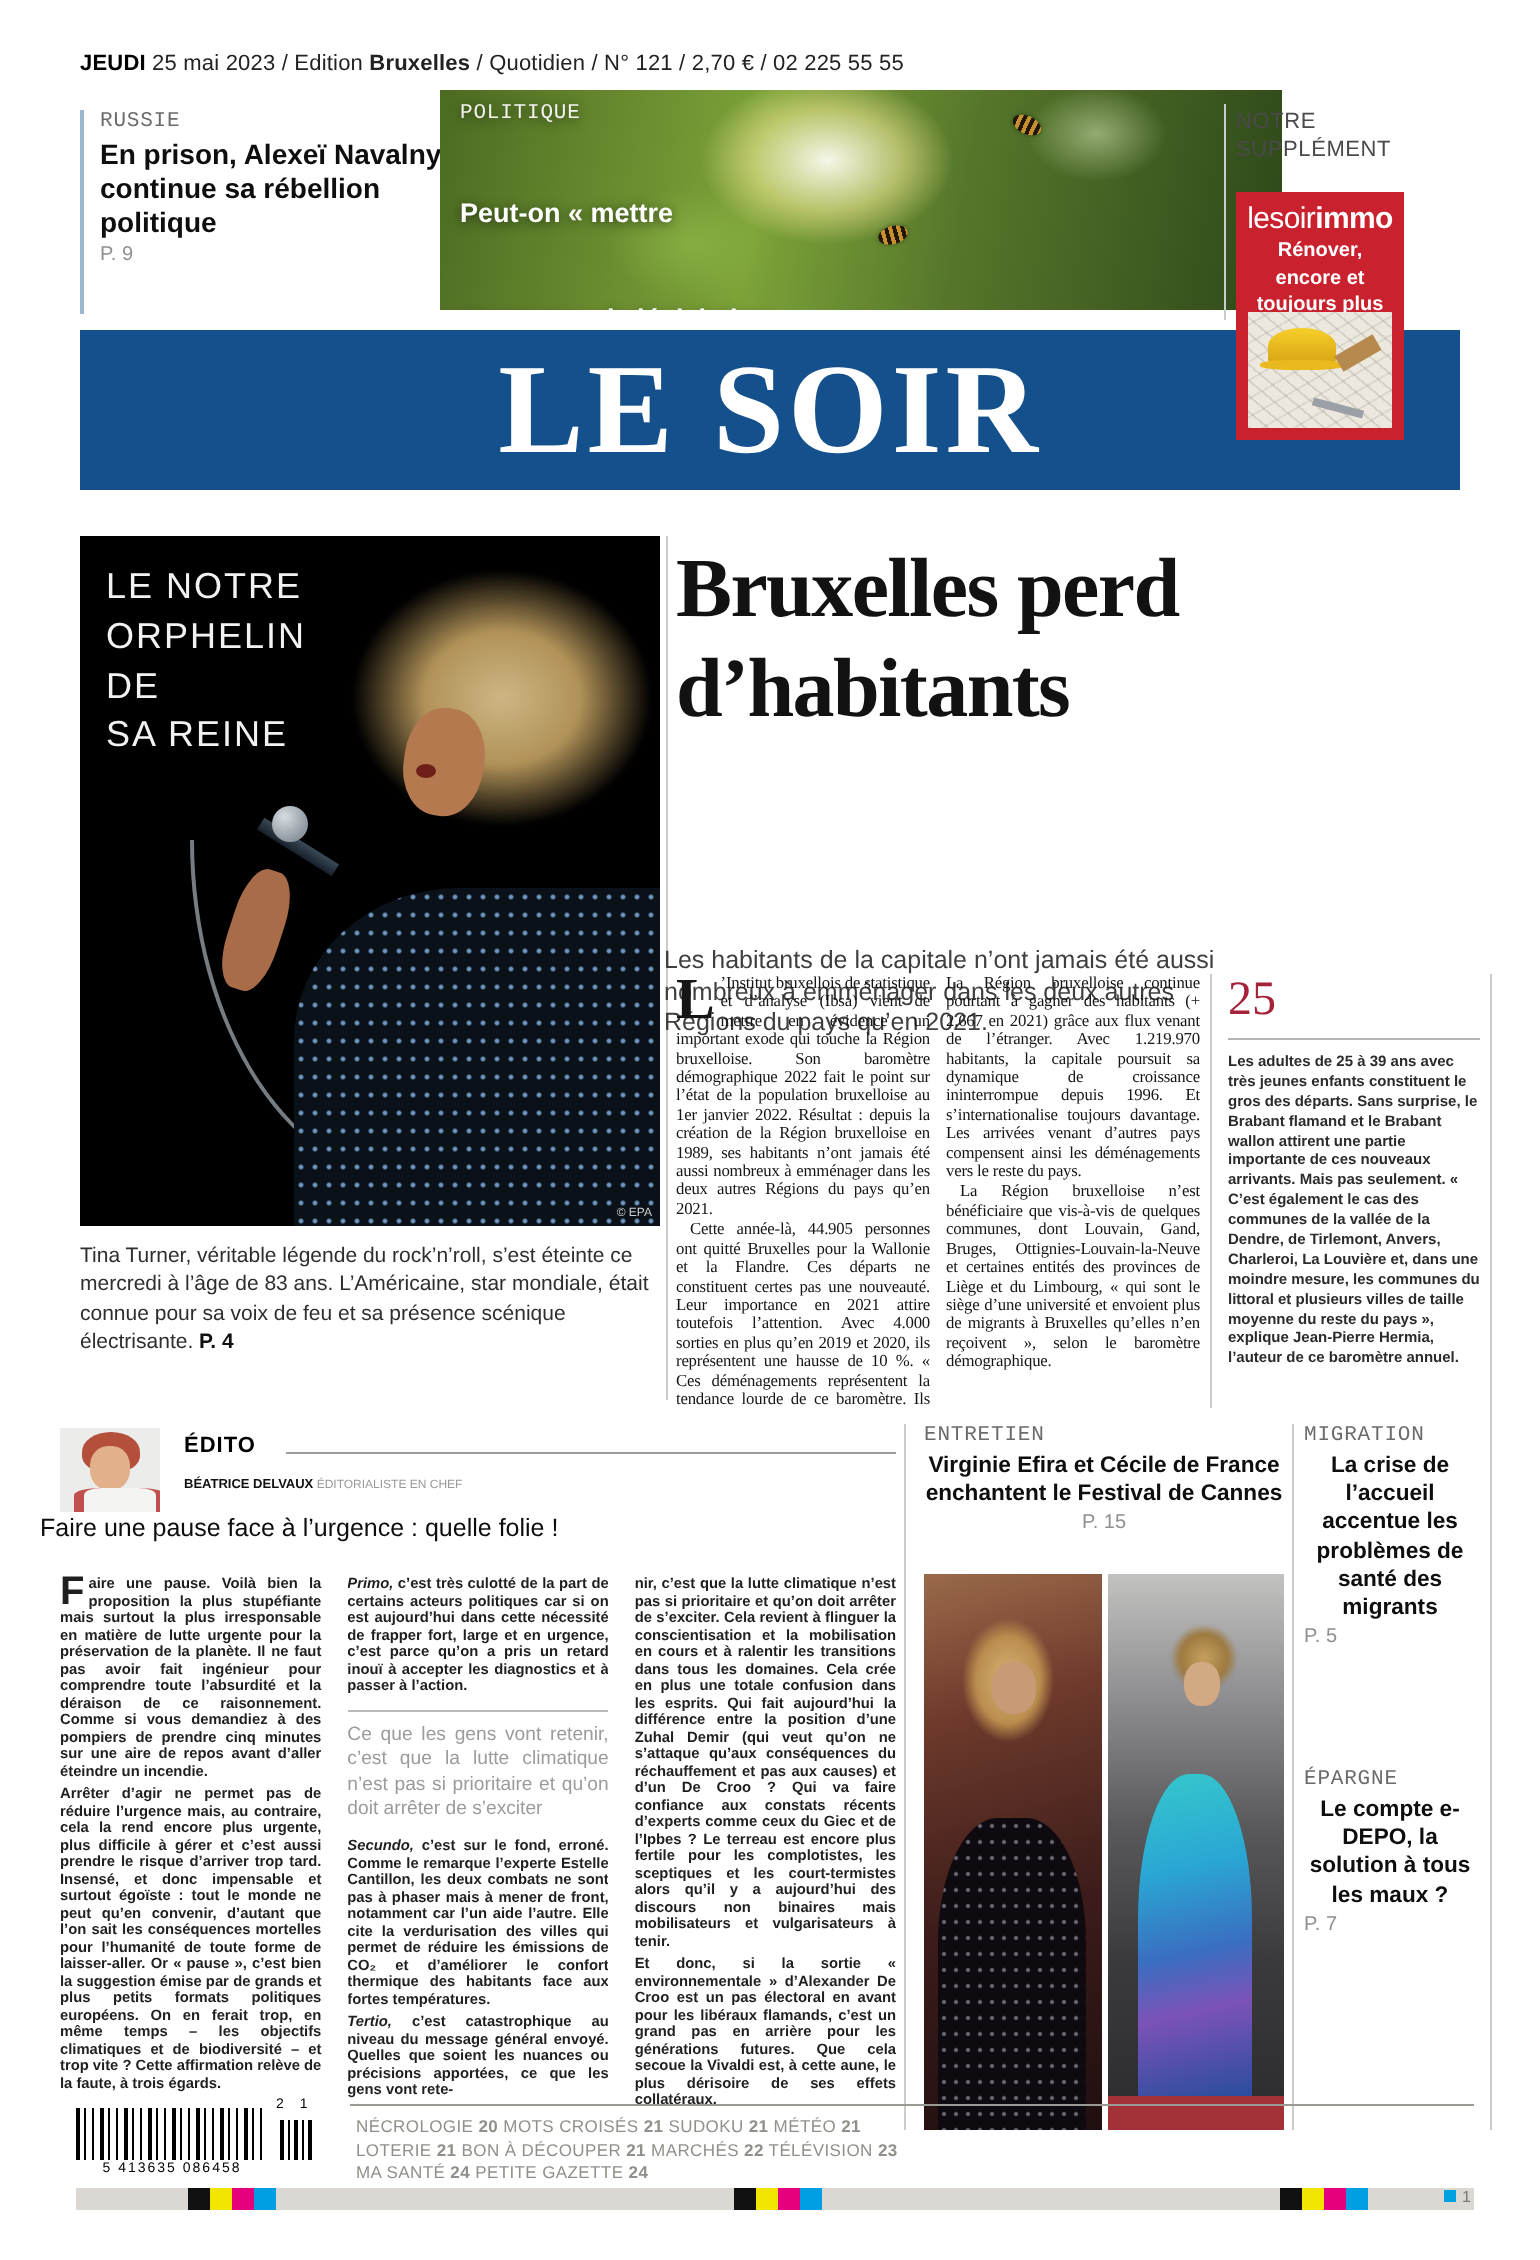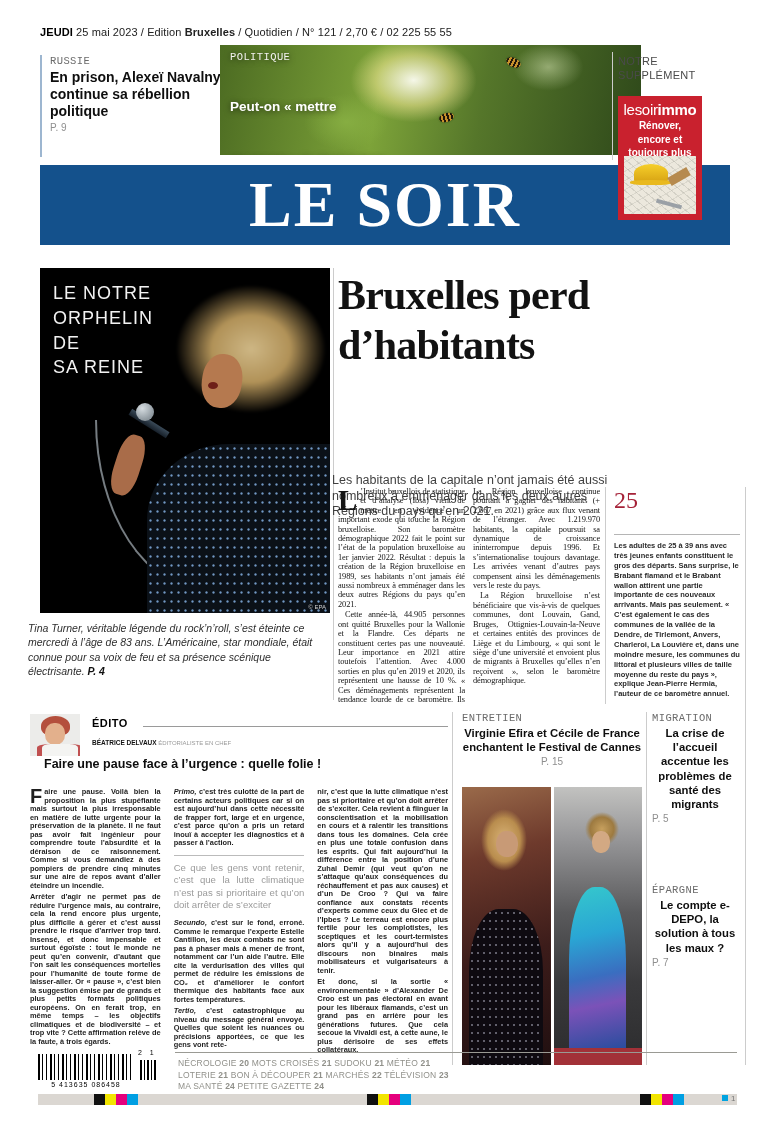--- a/index.html
+++ b/index.html
@@ -62,53 +62,53 @@
   .tina-mic-head{position:absolute;left:33%;top:39%;width:18px;height:18px;border-radius:50%;
     background:radial-gradient(circle at 35% 30%,#d6dde1,#8d979e 70%);}
   .tina-mic-body{position:absolute;left:30%;top:44%;width:44px;height:7px;background:linear-gradient(#3a4a58,#17202a);transform:rotate(32deg);}
   .tina-arm{position:absolute;left:26%;top:48%;width:26px;height:62px;border-radius:40%;background:#a96c49;transform:rotate(18deg);}
   .tina-cable{position:absolute;left:19%;top:44%;width:140px;height:170px;border-left:2px solid #767d82;border-bottom:2px solid #767d82;
     border-bottom-left-radius:80% 100%;}
   .tina-dress{position:absolute;left:37%;top:51%;right:0;bottom:0;background-color:#0b1118;border-top-left-radius:45%;
     background-image:radial-gradient(circle,rgba(130,175,225,.85) 0 .7px,rgba(0,0,0,0) 1.6px);background-size:7px 9px;}
   .tina-overlay{position:absolute;left:13px;top:13px;color:#f2f2f2;font-size:18px;line-height:1.38;letter-spacing:1px;}
   .credit{position:absolute;right:4px;bottom:3px;font-size:6px;color:#cfcfcf;}
-  .lead-caption{left:28px;top:621px;width:292px;font-size:10.5px;line-height:1.38;color:#2e2e2e;font-style:italic;}
+  .lead-caption{left:40px;top:621px;width:292px;font-size:10.5px;line-height:1.38;color:#2e2e2e;}
   .lead-caption b{color:#111;}
 
   
   .hl{left:338px;top:270px;width:280px;}
   .hl-line{font-family:"Liberation Serif","DejaVu Serif",serif;font-size:42px;line-height:50px;font-weight:bold;
            color:#121212;letter-spacing:-.8px;}
   .standfirst{left:332px;top:429px;width:280px;font-size:12.5px;line-height:1.25;color:#3f3f3f;margin-top:44px;}
   .bodycol{position:absolute;top:487px;height:217px;overflow:hidden;font-family:"Liberation Serif","DejaVu Serif",serif;
            font-size:8.4px;line-height:9.4px;color:#151515;text-align:justify;letter-spacing:-.1px;}
   .bodycol p{margin:0;}
   .bodycol p + p{text-indent:7px;margin-top:1px;}
   .dropcap{float:left;font-size:29px;line-height:25px;padding:1px 3px 0 0;font-weight:bold;}
   .col1{left:338px;width:127px;}
   .col2{left:473px;width:127px;}
 
   .sidebar{left:614px;top:487px;width:126px;}
   .sidebar-num{font-family:"Liberation Serif","DejaVu Serif",serif;font-size:24px;color:var(--sidebar_red,#a52238);
-               border-bottom:1px solid #b5b5b5;padding-bottom:20px;margin-bottom:6px;}
+               border-bottom:1px solid #b5b5b5;padding-bottom:5px;margin-bottom:6px;}
   .sidebar-text{font-size:7.5px;line-height:1.32;font-weight:bold;color:#2b2b2b;}
 
   
   .avatar{left:30px;top:714px;width:50px;height:42px;background:#ececea;overflow:hidden;}
   .av-hair{position:absolute;left:11px;top:2px;width:29px;height:20px;border-radius:50% 50% 40% 40%;background:#b44f3c;}
   .av-face{position:absolute;left:15px;top:9px;width:20px;height:22px;border-radius:45%;background:#e3b08c;}
   .av-shirt{position:absolute;left:7px;bottom:0;width:36px;height:12px;border-radius:30% 30% 0 0;background:#f4f4f2;
             border-left:5px solid #c05050;border-right:5px solid #c05050;}
   .edito-label{left:92px;top:717px;font-size:11px;font-weight:bold;letter-spacing:.5px;color:#000;}
   .edito-rule{left:143px;top:726px;width:305px;background:#9a9a9a;}
   .edito-author{left:92px;top:739px;font-size:6.5px;}
   .edito-author .name{font-weight:bold;color:#111;}
   .edito-author .role{color:#9a9a9a;font-size:6px;}
-  .edito-hl{left:44px;top:757px;width:420px;font-size:12.5px;font-weight:bold;color:#0d0d0d;}
+  .edito-hl{left:20px;top:757px;width:420px;font-size:12.5px;font-weight:normal;color:#0d0d0d;}
   .edito-cols{left:30px;top:788px;width:418px;height:276px;display:flex;gap:13px;overflow:hidden;}
   .ecol{flex:1;font-size:7.4px;line-height:8.5px;text-align:justify;color:#1f1f1f;font-weight:bold;overflow:hidden;}
   .ecol p{margin:0 0 3px 0;}
   .e-drop{float:left;font-size:20px;line-height:17px;padding-right:2px;}
   .e-lead{font-style:italic;}
   .pullquote{font-size:9.6px;line-height:1.32;color:var(--pullquote_gray,#9b9b9b);font-weight:normal;
              border-top:1px solid #bbb;padding-top:6px;margin:7px 0;}
 
   
   .sect{position:absolute;}

